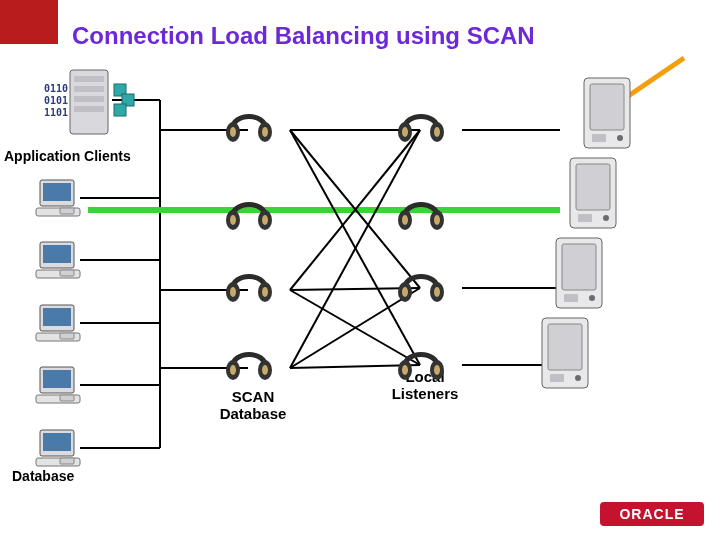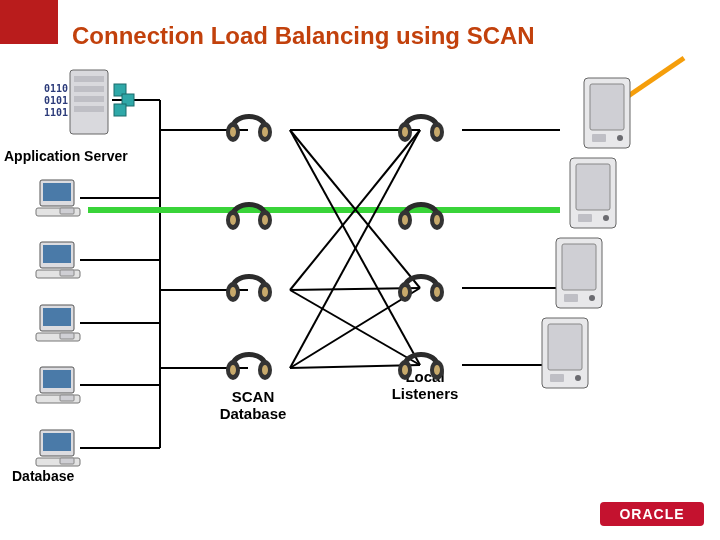--- a/index.html
+++ b/index.html
@@ -1,31 +1,31 @@
 <!DOCTYPE html>
 <html><head>
 <meta charset="utf-8">
 <style>
   html,body{margin:0;padding:0;width:720px;height:540px;background:#fff;font-family:Arial,Helvetica,sans-serif;overflow:hidden}
   .stage{position:relative;width:720px;height:540px}
   .redbox{position:absolute;top:0;left:0;background:#b91c1c}
-  .title{position:absolute;font-weight:700;color:#c2410c}
+  .title{position:absolute;font-weight:700;color:#6d28d9}
   .label{position:absolute;font-weight:700;color:#000;text-align:center;white-space:pre}
   svg{position:absolute;top:0;left:0}
 </style>
 </head>
 <body>
 
 <div class="stage">
 
   <div class="redbox" style="width:58px;height:44px"></div>
 
   <div class="title" style="left:72px;top:22px;font-size:24px">Connection Load Balancing using SCAN</div>
 
-  <div class="label" style="left:4px;top:148px;font-size:14px">Application Server</div>
+  <div class="label" style="left:4px;top:148px;font-size:14px">Application Clients</div>
   <div class="label" style="left:12px;top:468px;font-size:14px">Database</div>
   <div class="label" style="left:208px;top:388px;width:90px;font-size:15px;line-height:1.15">SCAN
 Database</div>
   <div class="label" style="left:380px;top:368px;width:90px;font-size:15px;line-height:1.15">Local
 Listeners</div>
 
   <svg width="720" height="540">
 
     <defs>
 

